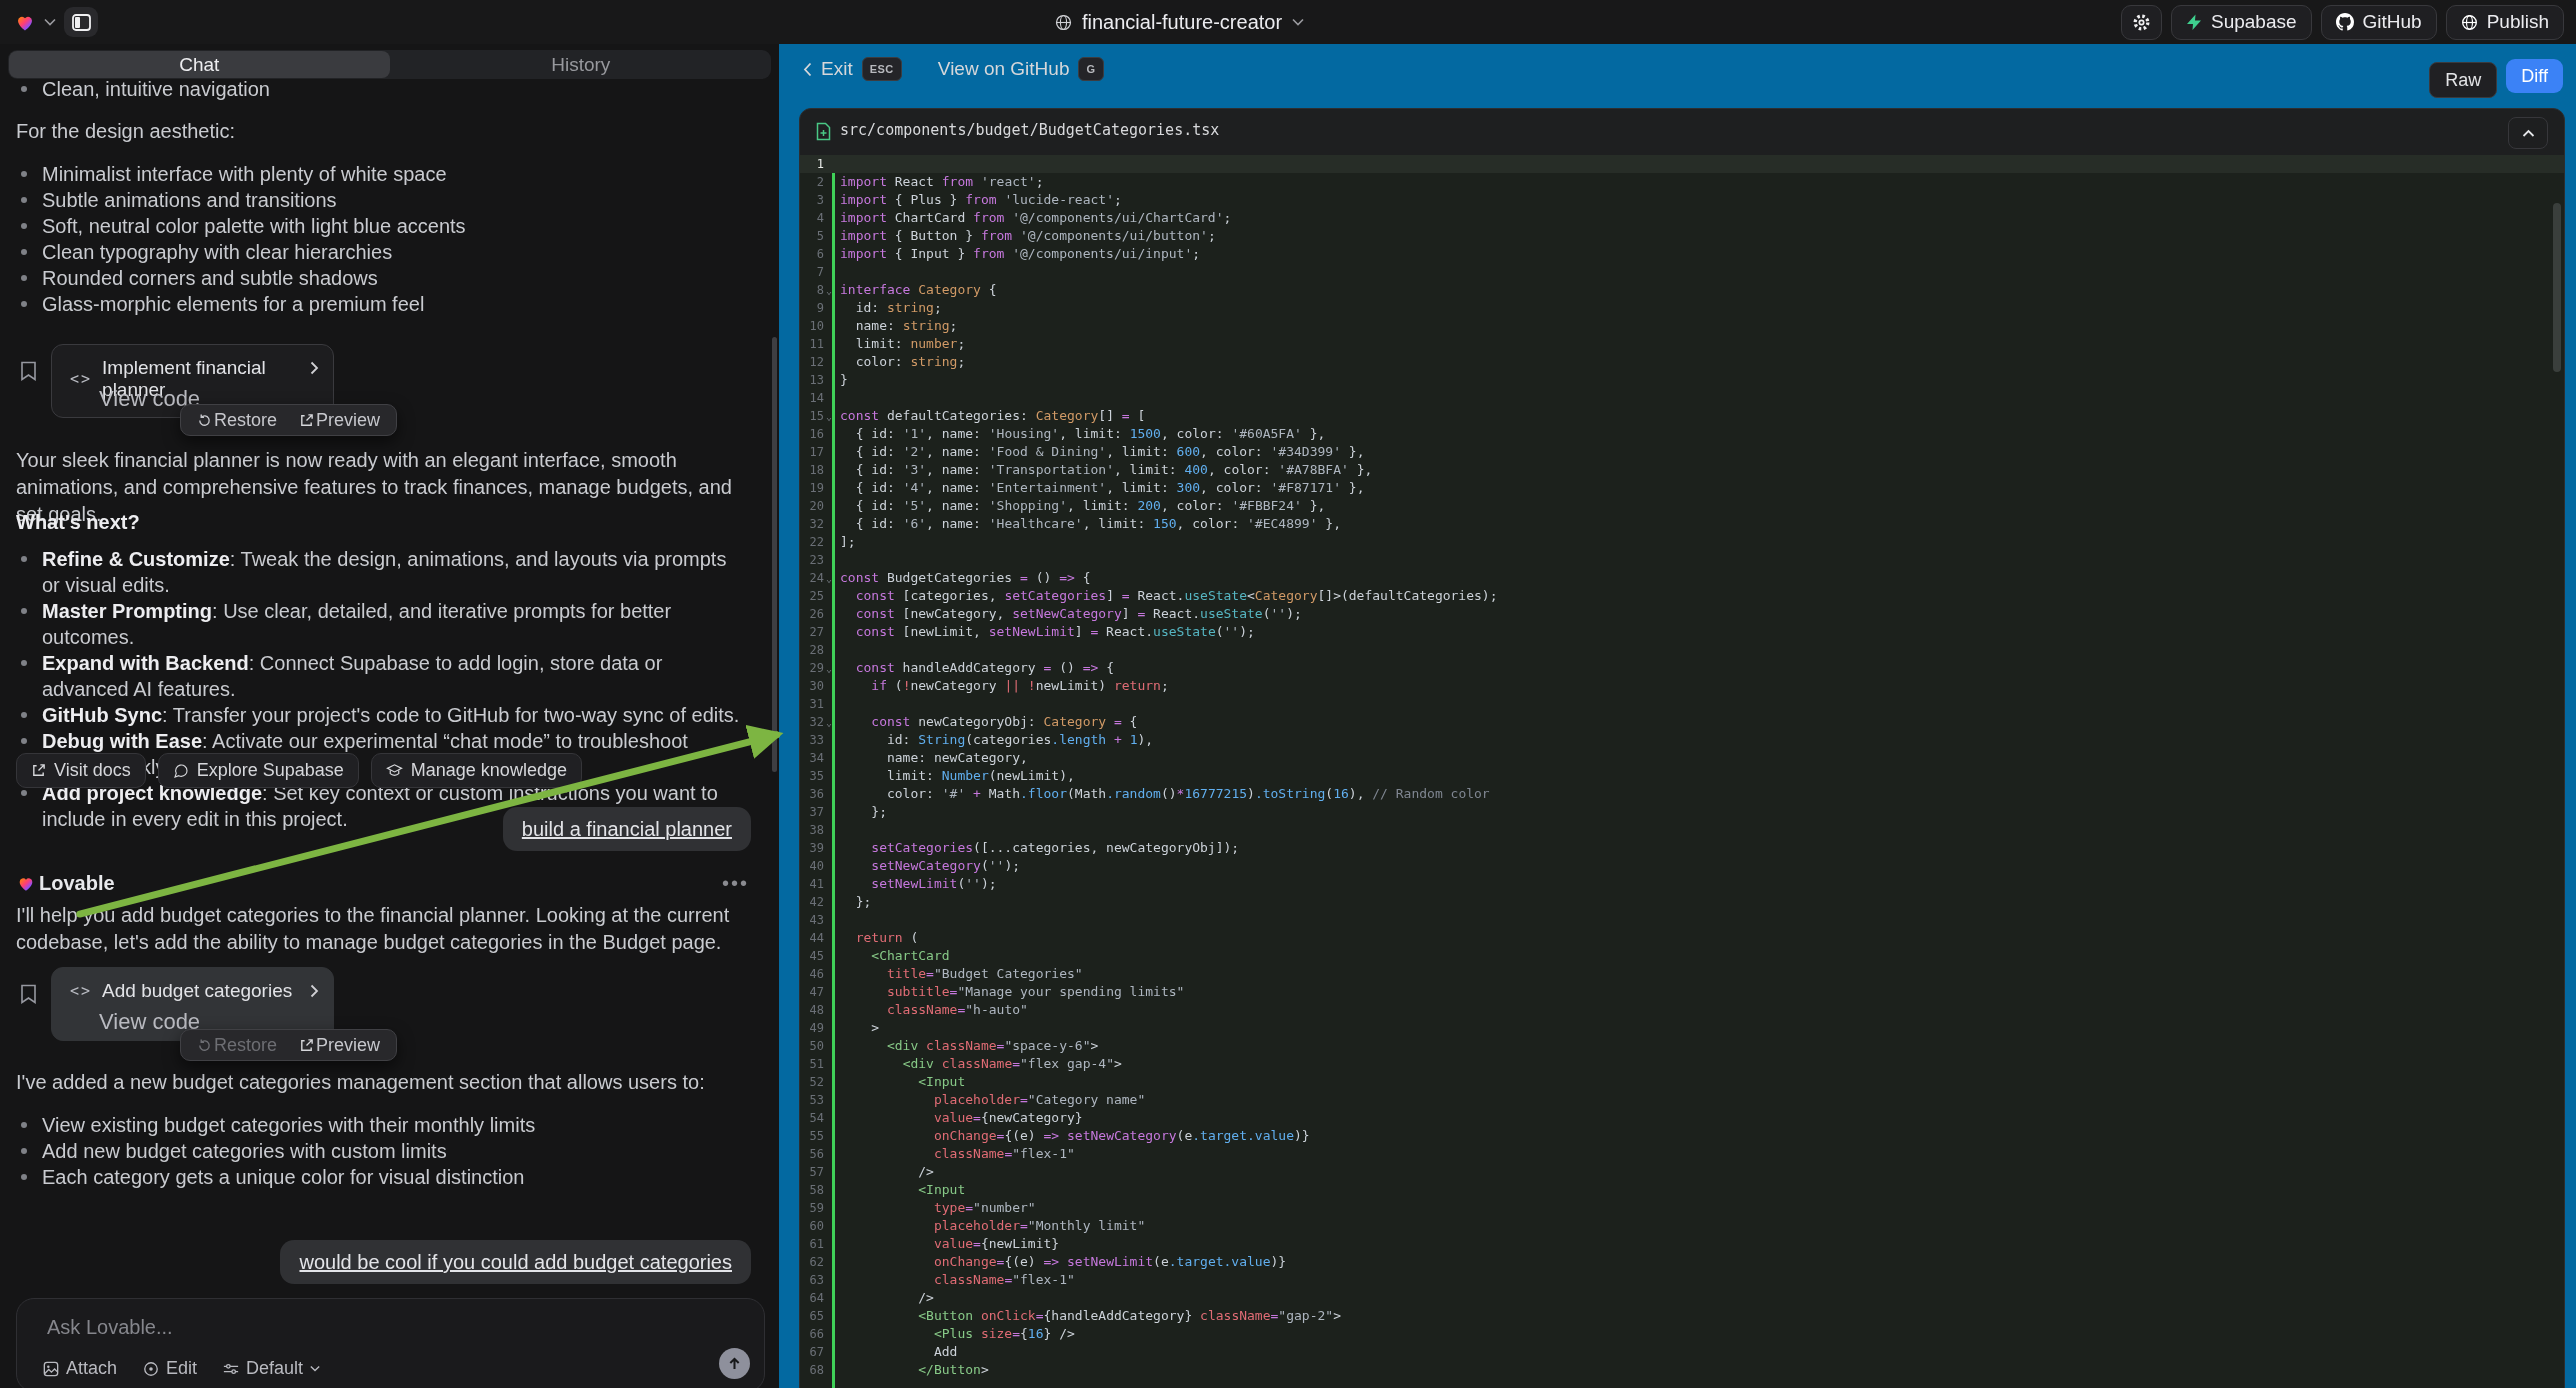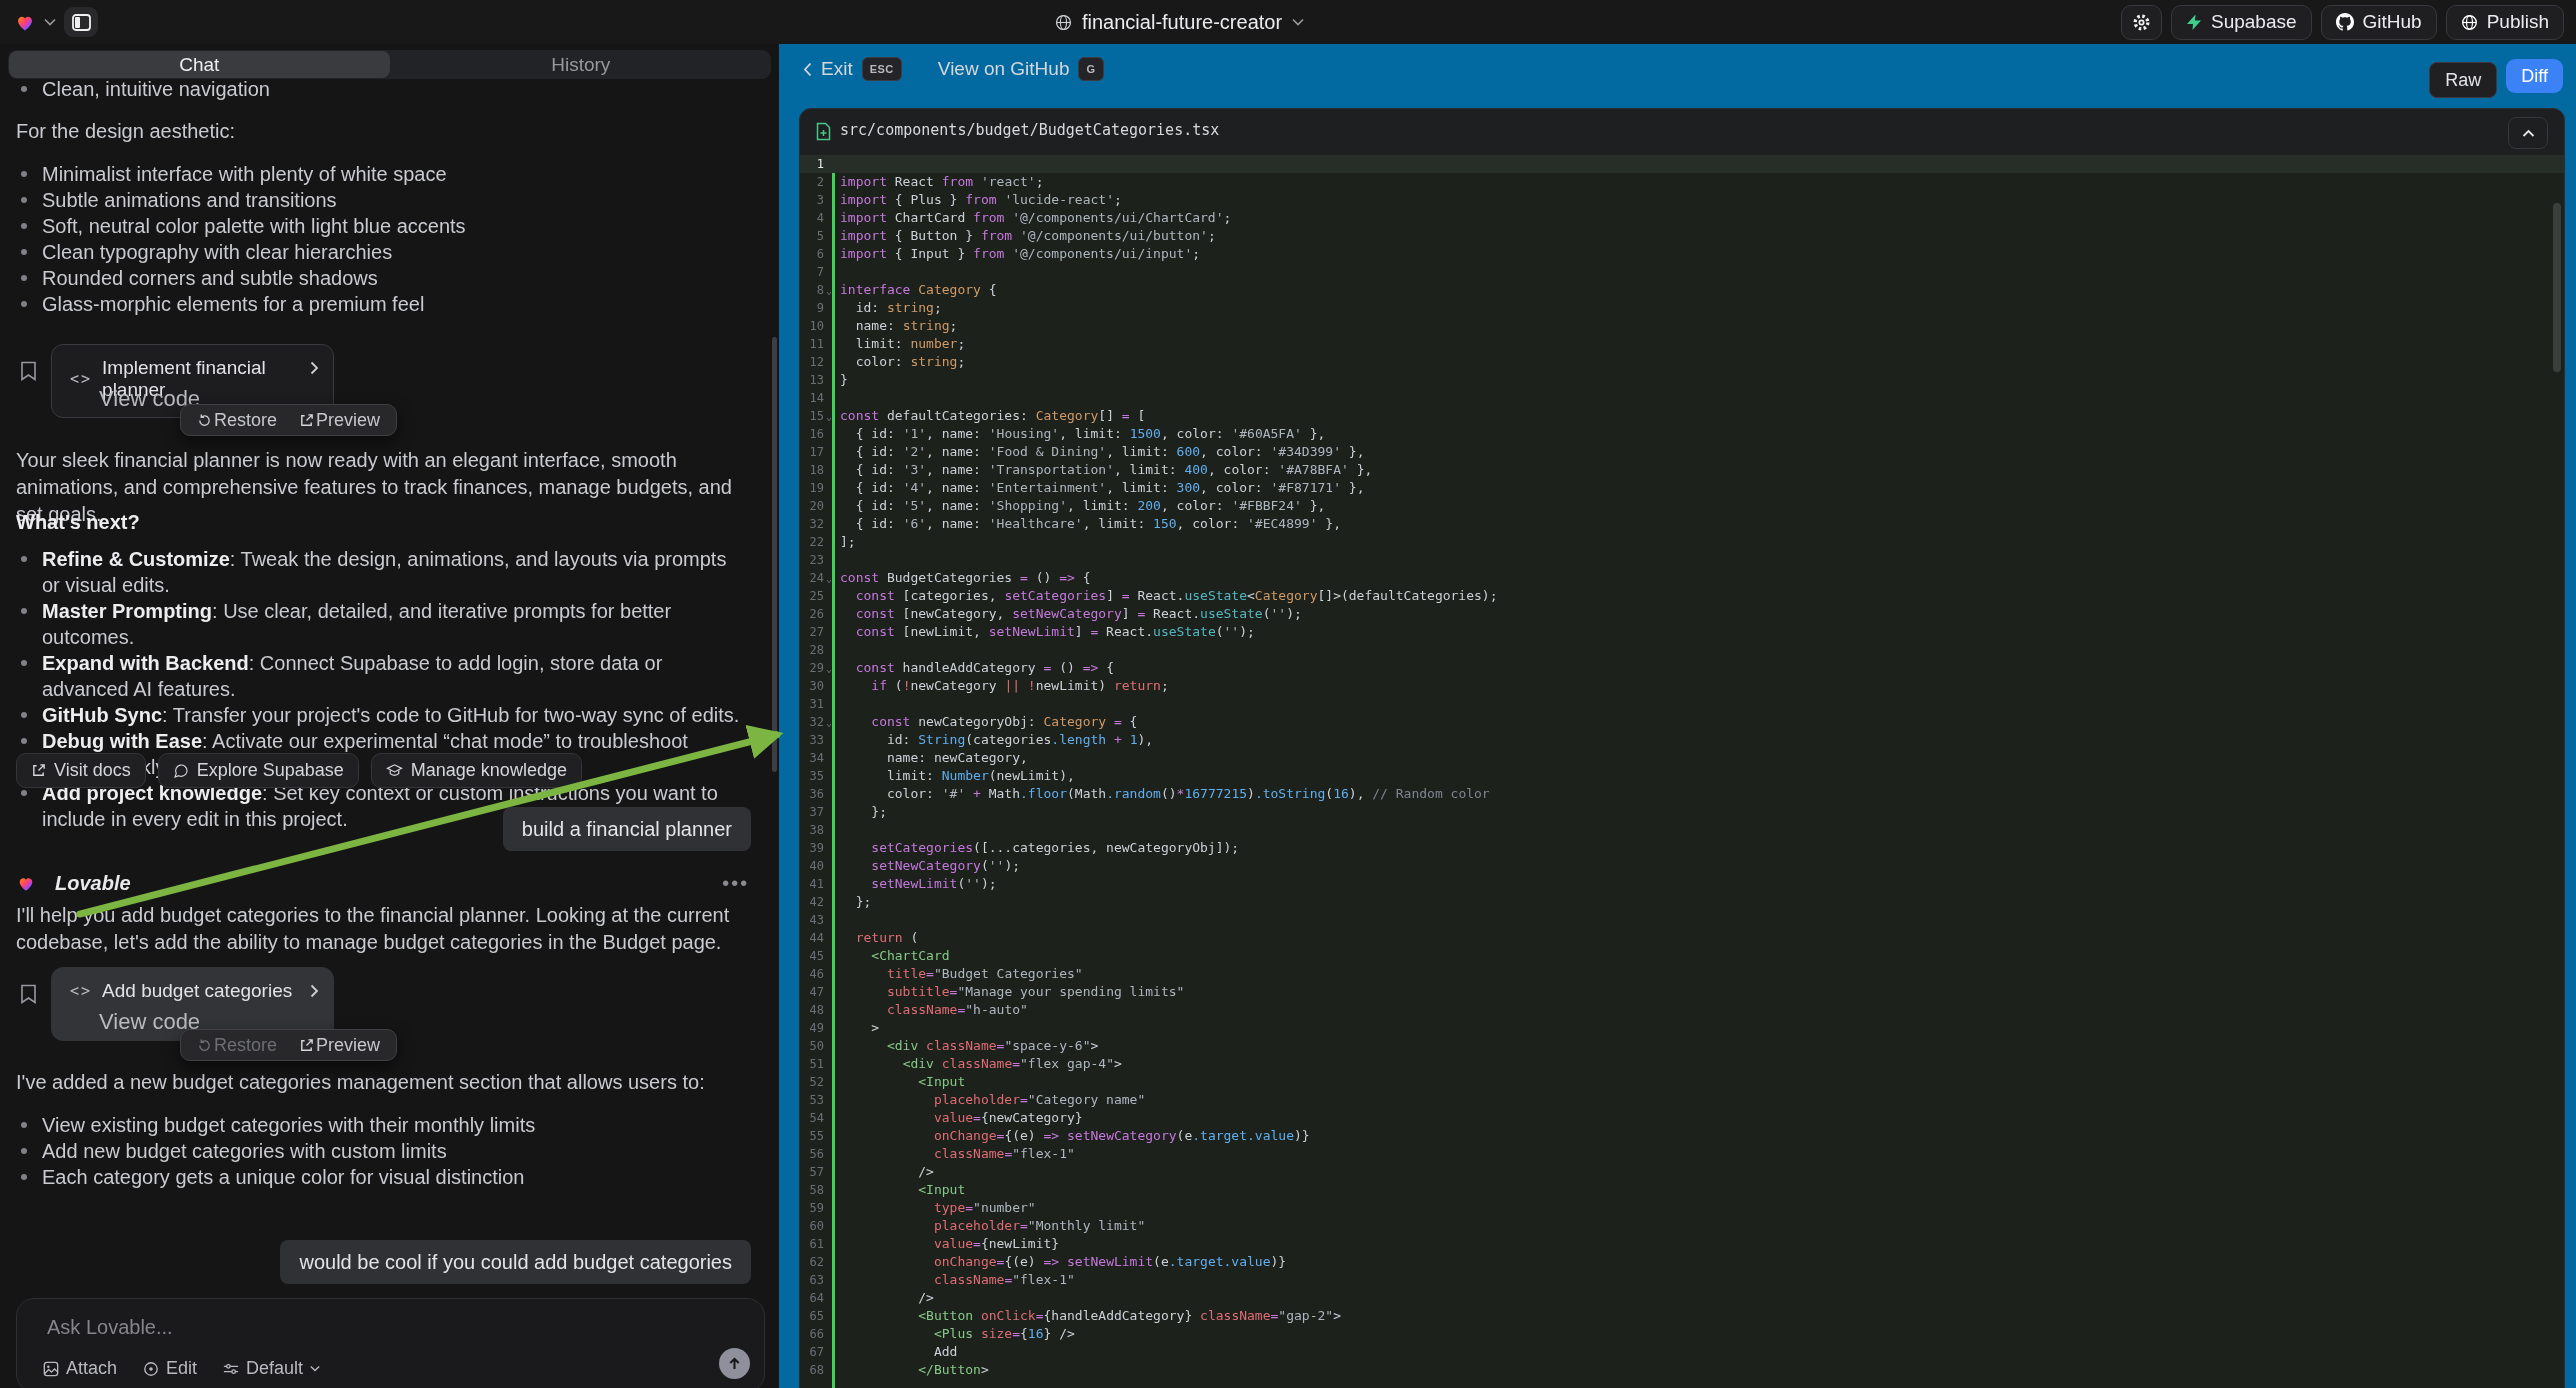--- a/index.html
+++ b/index.html
@@ -38,24 +38,24 @@
   .pill{position:absolute;display:flex;align-items:center;gap:22px;height:30px;padding:0 16px;background:#28282b;
         border:1px solid #404044;border-radius:10px;box-shadow:0 6px 16px rgba(0,0,0,.55);font-size:18px;color:#c6c7cc;z-index:5;}
   .pill .item{display:flex;align-items:center;gap:2px;cursor:pointer;}
   .pill .dim{color:#6d6e73;}
   .bmark{position:absolute;left:20px;}
   
   #quick{position:absolute;left:16px;top:709px;display:flex;gap:12px;}
   .qbtn{display:flex;align-items:center;gap:8px;height:33px;padding:0 14px;background:#202023;border:1px solid #353539;
         border-radius:10px;font-size:18px;color:#d6d7db;cursor:pointer;}
   
-  .bubble{position:absolute;right:28px;max-width:558px;background:#303134;border-radius:8px;padding:10px 19px;
-          font-size:20px;color:#e3e4e8;line-height:24px;}
-  
-  #lovhead{position:absolute;left:16px;top:826px;right:30px;height:26px;display:flex;align-items:center;gap:19px;font-style:italic;}
+  .bubble{position:absolute;right:28px;max-width:558px;background:#303134;border-radius:14px;padding:10px 19px;
+          font-size:20px;color:#e3e4e8;line-height:24px;text-decoration:underline;}
+  
+  #lovhead{position:absolute;left:16px;top:826px;right:30px;height:26px;display:flex;align-items:center;gap:3px;}
   #lovhead .nm{font-size:20px;font-weight:600;color:#e8e9ec;}
   #lovhead .dots3{margin-left:auto;color:#8a8b90;font-size:20px;letter-spacing:2px;cursor:pointer;}
   
   #askbox{position:absolute;left:16px;right:14px;top:1254px;height:92px;background:#1a1a1c;border:1px solid #2f2f33;border-radius:18px;}
   #askbox .ph{position:absolute;left:30px;top:17px;font-size:20px;color:#85868c;}
   .ctl{display:flex;align-items:center;gap:7px;font-size:18px;color:#b9bac0;cursor:pointer;}
   #askctls{position:absolute;left:26px;bottom:12px;display:flex;align-items:center;gap:26px;}
   #send{position:absolute;right:14px;bottom:12px;width:31px;height:31px;border-radius:50%;background:#8e909c;
         display:flex;align-items:center;justify-content:center;cursor:pointer;}
   .lscroll{position:absolute;right:2px;top:293px;width:5px;height:435px;border-radius:3px;background:#3e3e42;}

